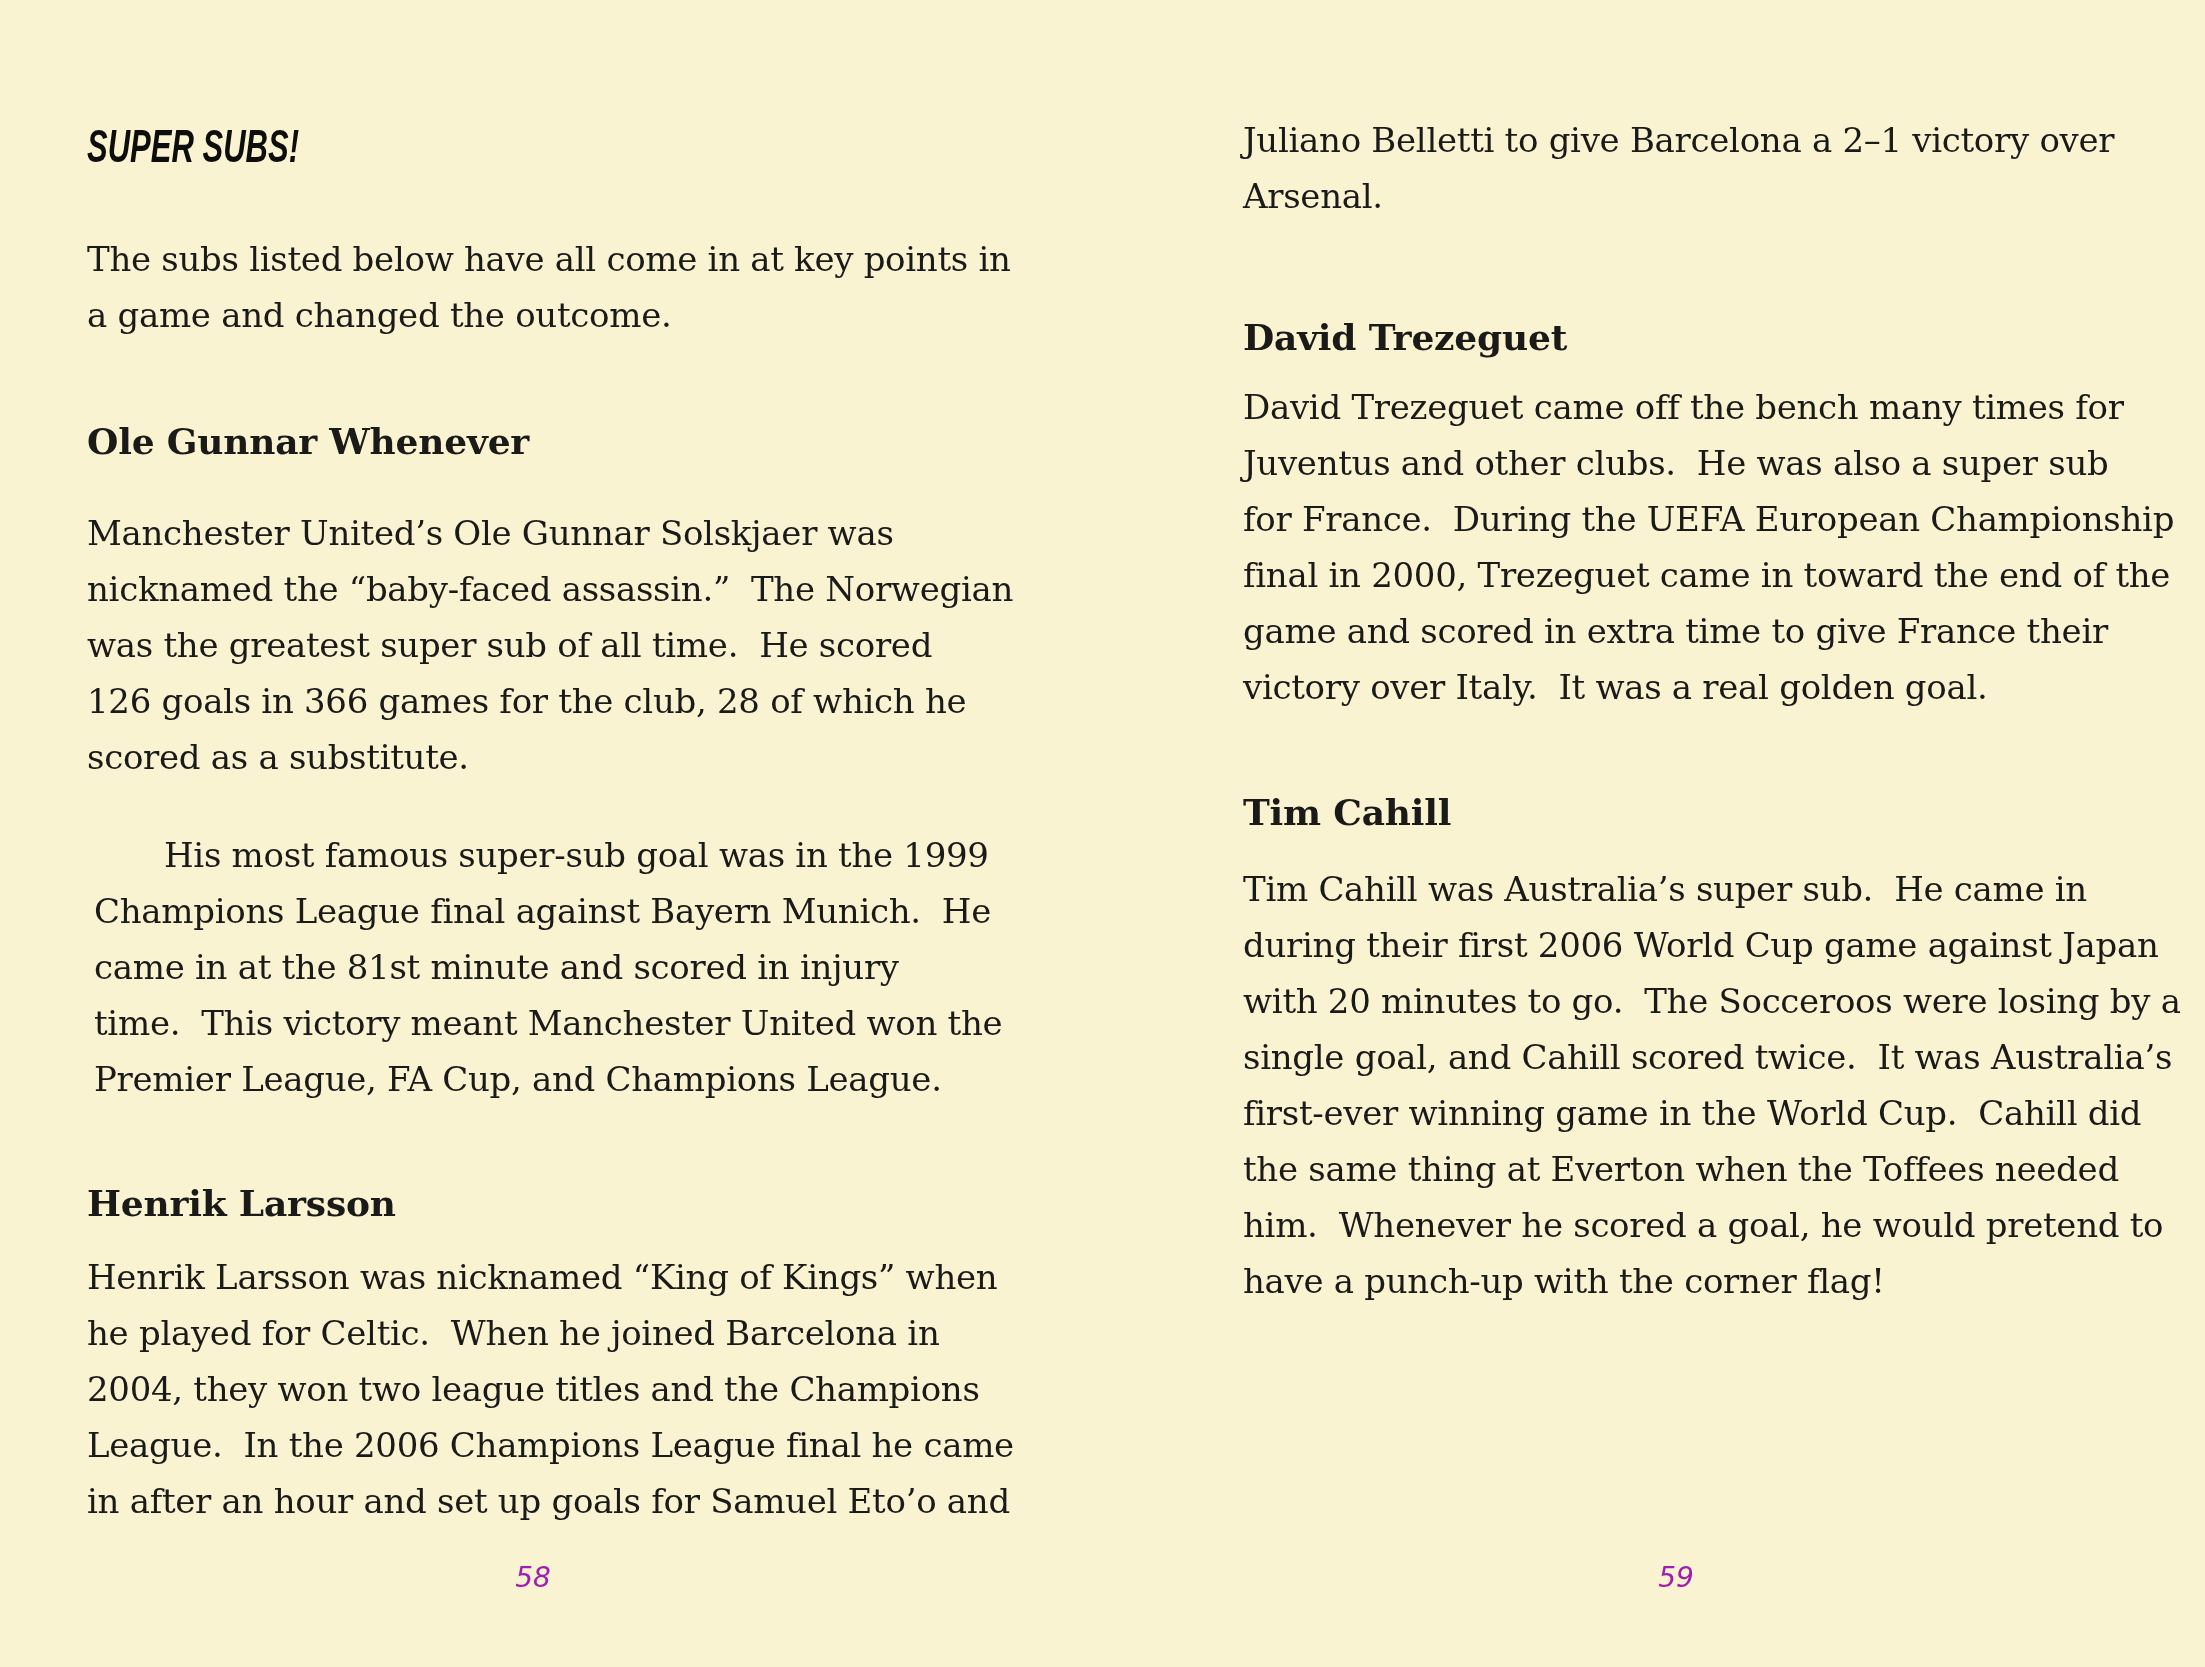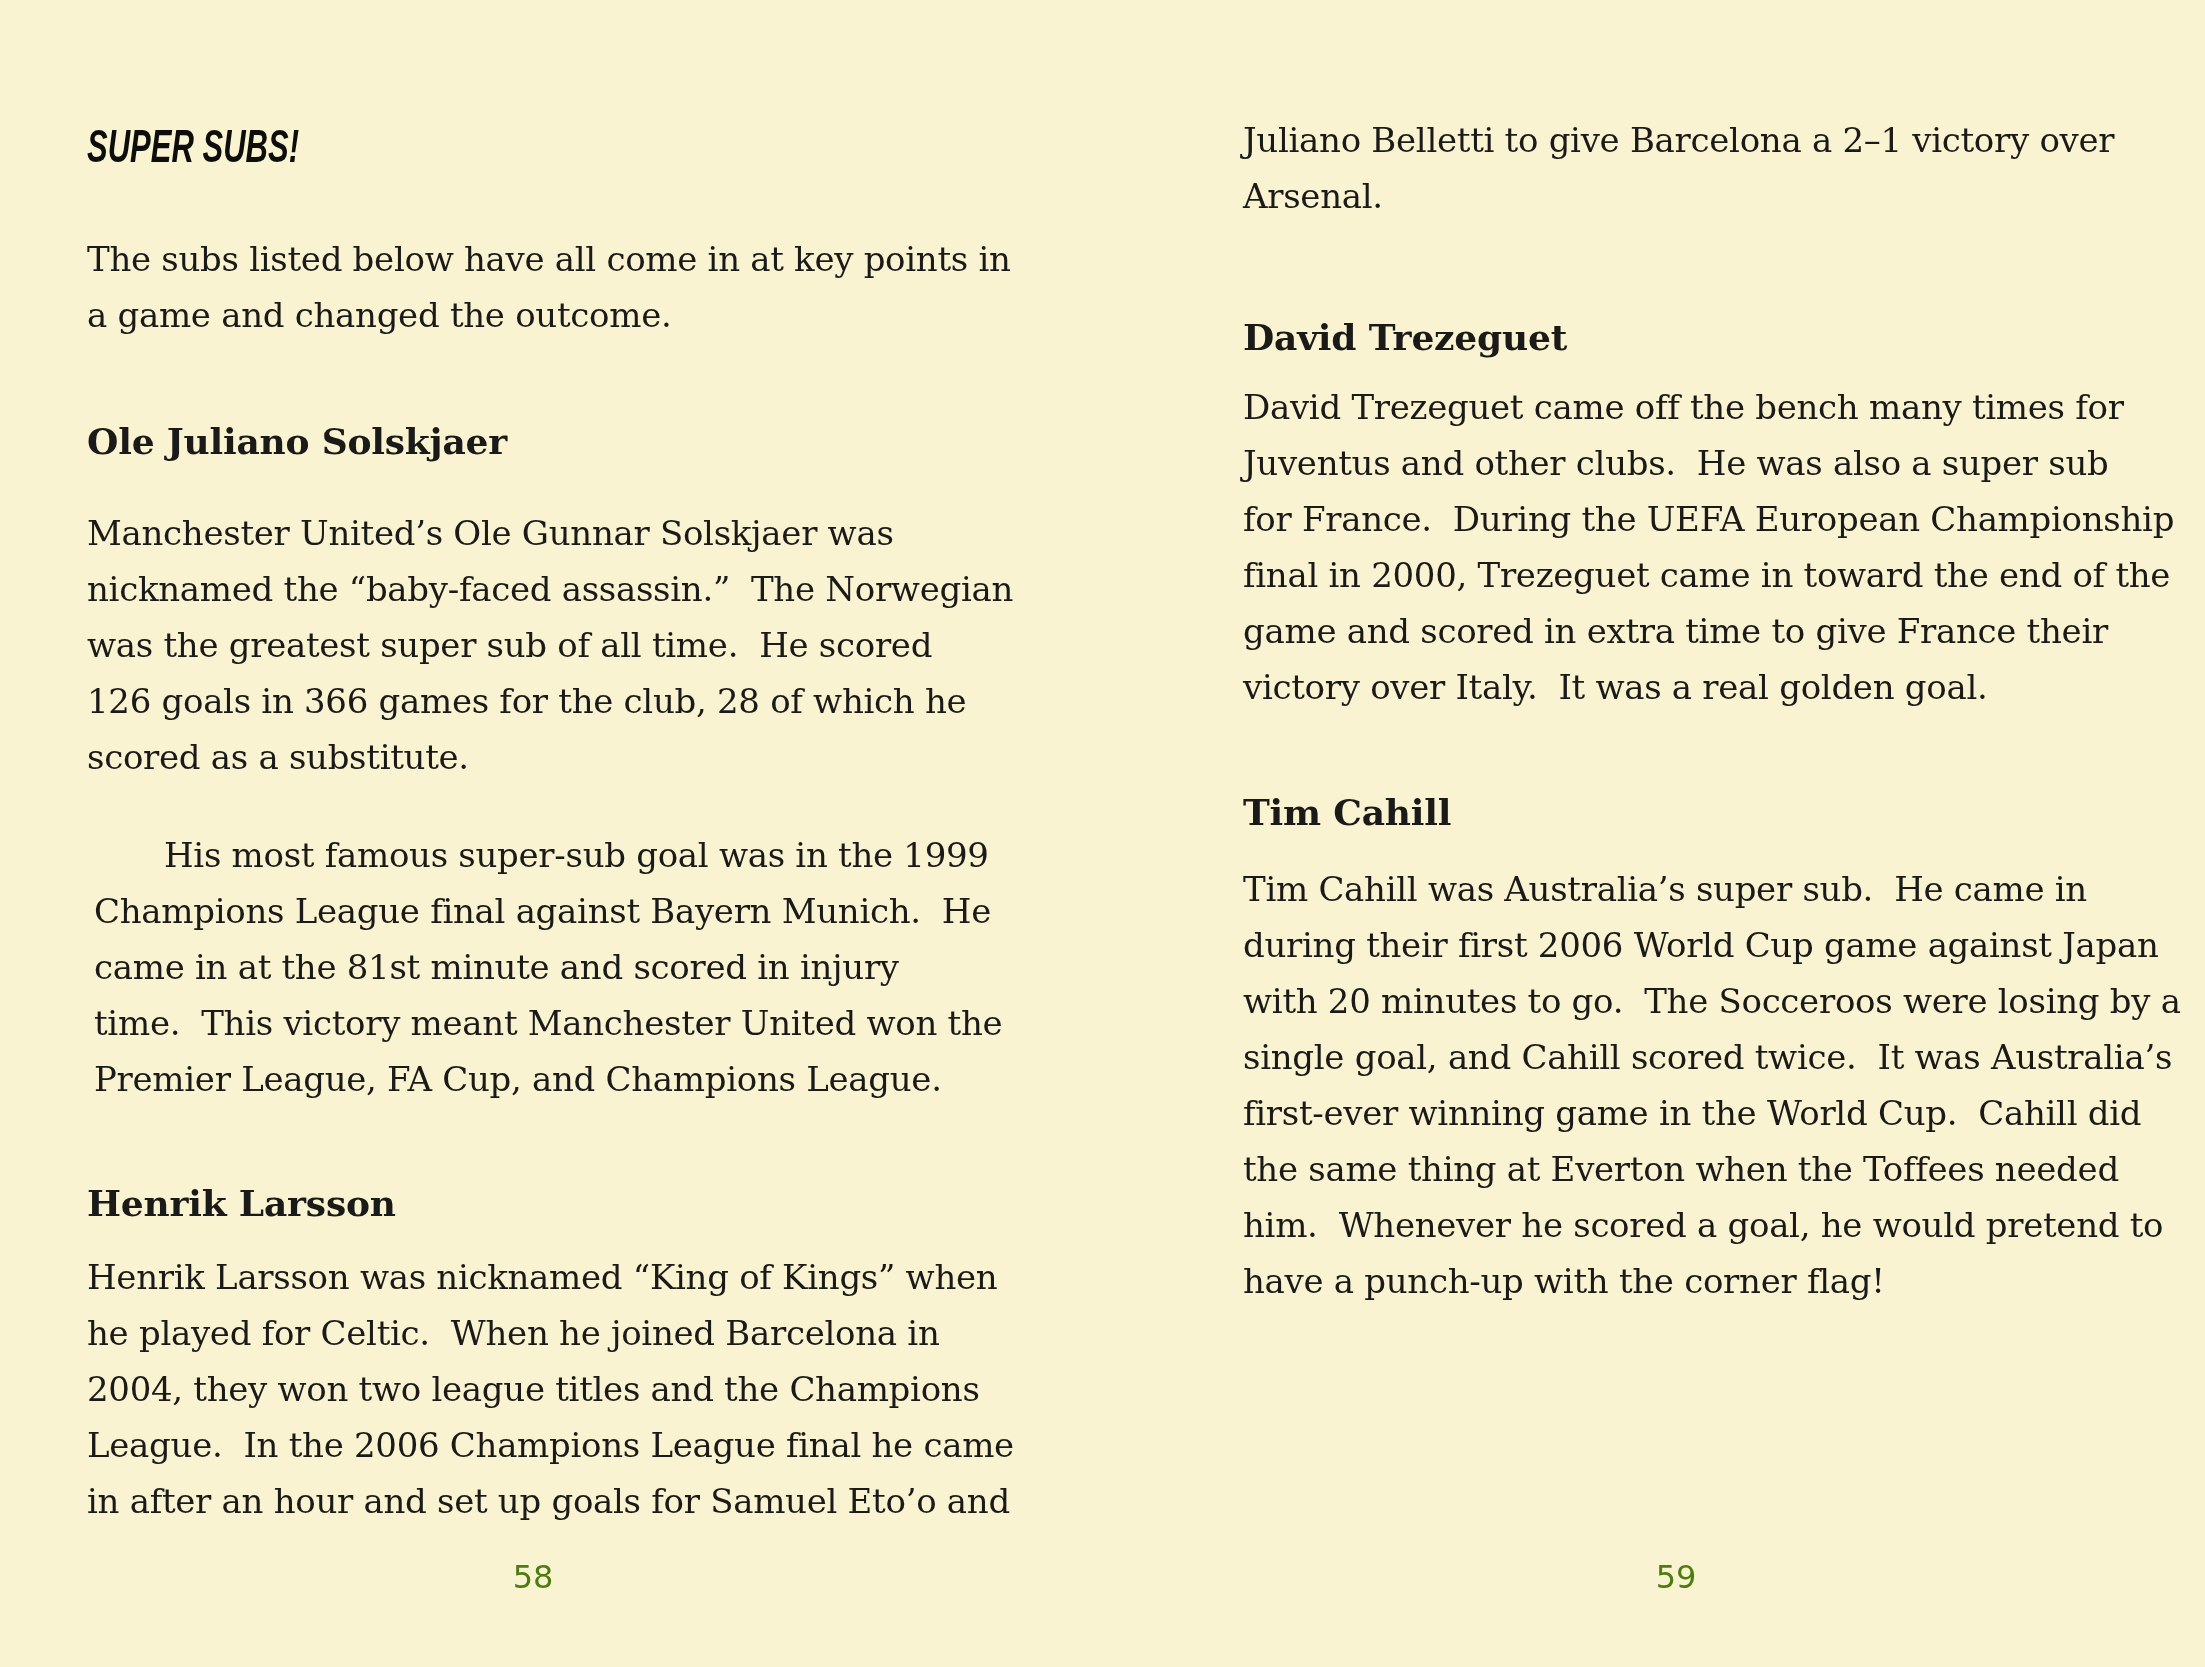--- a/index.html
+++ b/index.html
@@ -55,40 +55,41 @@
   #sec-david h2{margin-top:85px;}
   #david-para{margin-top:14.4px;}
   #sec-tim h2{margin-top:69px;}
   #tim-para{margin-top:20.4px;}
 
   .page-number{
     position:absolute;
     top:1559px;
     transform:translateX(-50%);
     font-family:"DejaVu Sans", sans-serif;
-    font-size:32px;
+    font-size:28px;
     line-height:37px;
-    color:#4d7c0f;
+    color:#a21caf;
+    font-style:italic;
   }
   #page-num-left{left:533px;}
   #page-num-right{left:1676px;}
 </style>
 </head>
 <body>
 
 <div class="page-col" id="left-col">
   <h1 class="book-title">SUPER SUBS!</h1>
 
   <div class="para" id="intro">
       <div class="line">The subs listed below have all come in at key points in</div>
       <div class="line">a game and changed the outcome.</div>
     </div>
 
   <div id="sec-ole">
-    <h2>Ole Juliano Solskjaer</h2>
+    <h2>Ole Gunnar Whenever</h2>
     <div class="para" id="ole-para1">
         <div class="line">Manchester United’s Ole Gunnar Solskjaer was</div>
         <div class="line">nicknamed the “baby-faced assassin.”  The Norwegian</div>
         <div class="line">was the greatest super sub of all time.  He scored</div>
         <div class="line">126 goals in 366 games for the club, 28 of which he</div>
         <div class="line">scored as a substitute.</div>
       </div>
     <div class="para" id="ole-para2">
         <div class="line">His most famous super-sub goal was in the 1999</div>
         <div class="line">Champions League final against Bayern Munich.  He</div>

